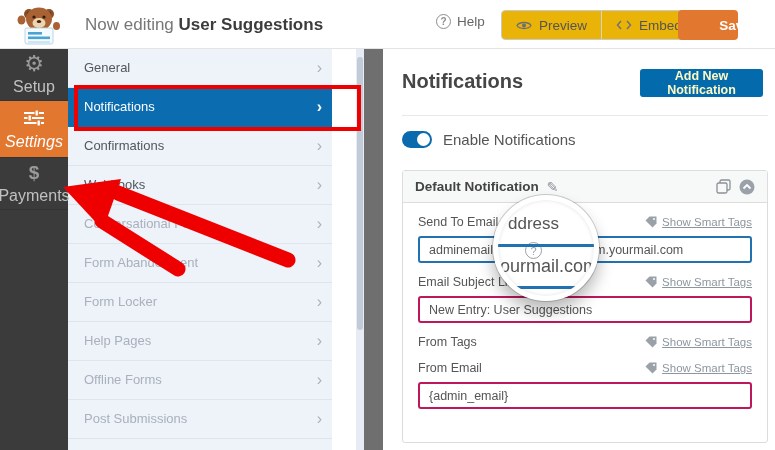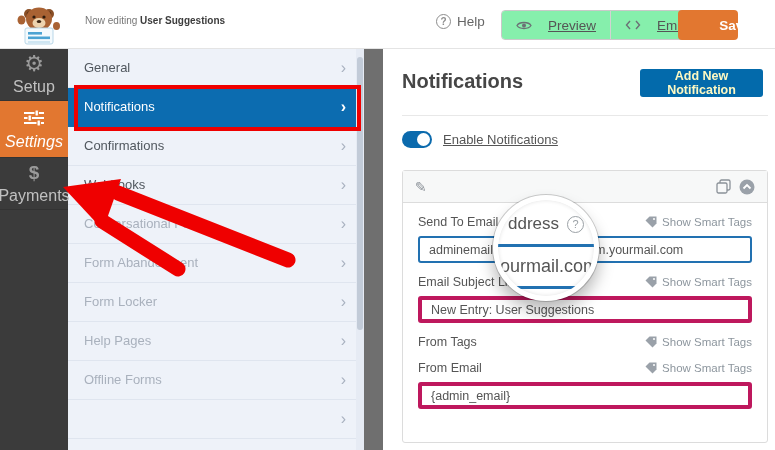--- a/index.html
+++ b/index.html
@@ -8,48 +8,48 @@
     font-family:"Liberation Sans", sans-serif;
     position:relative; overflow:hidden; background:#fff;
     -webkit-font-smoothing:antialiased;
   }
   
   .topbar {
     position:absolute; left:0; top:0; width:775px; height:49px;
     background:#fff; border-bottom:1px solid #e4e4e4; z-index:10;
   }
   .bear { position:absolute; left:16px; top:4px; width:44px; height:42px; }
-  .topbar-title { position:absolute; left:85px; top:15px; font-size:10px; color:#777; }
+  .topbar-title { position:absolute; left:85px; top:15px; font-size:17px; color:#777; }
   .topbar-title b { color:#3c3c3c; font-weight:bold; }
   .help-link { position:absolute; left:436px; top:14px; font-size:13.5px; color:#666;
     display:flex; align-items:center; gap:6px; cursor:pointer; }
   .qcircle { display:inline-flex; width:15px; height:15px; border:1.4px solid #8d8d8d;
     border-radius:50%; color:#8d8d8d; font-size:10px; font-weight:bold;
     align-items:center; justify-content:center; }
   .btn-group { position:absolute; left:501px; top:10px; height:30px; display:flex;
     border:1px solid #c9c9c9; border-radius:4px; overflow:hidden; background:#f7f7f7; }
-  .tb-btn { display:flex; align-items:center; gap:16px; padding:0 14px; font-size:13.5px;
-    color:#555; cursor:pointer; background:#86efac;text-decoration:underline; }
+  .tb-btn { display:flex; align-items:center; gap:7px; padding:0 14px; font-size:13.5px;
+    color:#555; cursor:pointer; background:#eab308; }
   .tb-btn + .tb-btn { border-left:1px solid #d2d2d2; }
   .save-btn { position:absolute; left:678px; top:10px; height:30px; width:60px;
     background:#e27730; border-radius:4px; color:#fff; font-size:13.5px; font-weight:bold;
     display:flex; align-items:center; justify-content:center; gap:6px; cursor:pointer;padding-left:48px; }
   
   .sidebar { position:absolute; left:0; top:49px; width:68px; height:401px;
     background:#3b3b3b; z-index:5; }
   .side-item { height:52px; display:flex; flex-direction:column; align-items:center;
     justify-content:center; gap:4px; border-bottom:1px solid #333; cursor:pointer; }
   .side-item .lbl { font-size:16px; color:#c0c0c0; }
   .side-item .ic { height:21px; display:flex; align-items:center; justify-content:center; color:#9a9a9a; }
   .side-item.active { background:#e27730; height:57px; }
   .side-item.active .lbl, .side-item.active .ic { color:#fff;font-style:italic; }
   .gear-glyph { font-family:"DejaVu Sans", sans-serif; font-size:22px; line-height:20px; }
   .dollar-glyph { font-size:19px; font-weight:bold; line-height:19px; }
   
-  .menu { position:absolute; left:68px; top:49px; width:288px; height:401px;
+  .menu { position:absolute; left:68px; top:49px; width:264px; height:401px;
     background:#eef2f9; z-index:4; }
   .menu-row { height:39px; line-height:38px; padding-left:16px; font-size:13px;
     color:#50575e; border-bottom:1px solid #dfe5ef; position:relative; cursor:pointer; }
   .menu-row .chev { position:absolute; right:10px; top:0; font-size:16px; color:#a9b2c0; }
   .menu-row.disabled { color:#a9b1bd; }
   .menu-row.active { background:#0c6cb0; color:#fff; border-bottom-color:#0c6cb0; }
   .menu-row.active .chev { color:#fff; font-weight:bold; }
   
   .scroll-track { position:absolute; left:356px; top:49px; width:8px; height:401px;
     background:#e6ebf4; z-index:6; }
@@ -62,50 +62,50 @@
     background:#fff; z-index:4; }
   .r-head { position:absolute; left:19px; top:21px; font-size:20px; font-weight:bold; color:#464646; }
   .add-btn { position:absolute; left:257px; top:20px; width:123px; height:28px;
     background:#036aab; color:#fef9c3; border:none; border-radius:3px;
     font-family:"Liberation Sans",sans-serif; font-size:12.5px; font-weight:bold; cursor:pointer; }
   .r-divider { position:absolute; left:19px; top:66px; width:366px; height:1px; background:#e8e8e8; }
   .toggle-row { position:absolute; left:19px; top:82px; display:flex; align-items:center; gap:11px; }
   .toggle { width:30px; height:17px; background:#0b6aad; border-radius:9px; position:relative; cursor:pointer; }
   .toggle .knob { position:absolute; right:2px; top:2px; width:13px; height:13px;
     background:#fff; border-radius:50%; }
-  .toggle-lbl { font-size:13px; color:#555;text-decoration:underline; }
+  .toggle-lbl { font-size:15px; color:#555; }
   
   .nbox { position:absolute; left:19px; top:121px; width:366px; height:273px;
     border:1px solid #dcdcdc; border-radius:3px; background:#fff; }
   .nbox-head { height:32px; background:#f7f8f8; border-bottom:1px solid #dcdcdc;
     display:flex; align-items:center; padding:0 12px; gap:8px; }
   .nbox-title { font-size:13.5px; font-weight:bold; color:#444; }
   .pencil { color:#8b9198; font-family:"DejaVu Sans",sans-serif; font-size:14px; cursor:pointer; }
   .nbox-head .spacer { flex:1; }
   .nbox-body { padding:12px 15px 0 15px; }
   .field { margin-bottom:12px; }
   .field-head { display:flex; align-items:center; margin-bottom:7px; }
   .field-lbl { font-size:12.5px; color:#555; display:flex; align-items:center; gap:7px; }
   .mini-q { display:inline-flex; width:13px; height:13px; border:1.2px solid #9aa0a5;
     border-radius:50%; color:#9aa0a5; font-size:9px; align-items:center; justify-content:center; }
   .smart-tags { margin-left:auto; font-size:11.5px; color:#8d969e; display:flex;
-    align-items:flex-start; gap:5px; cursor:pointer; }
-  .txt-input { width:100%; height:27px; border:4px solid #be185d; border-radius:3px;
+    align-items:flex-start; gap:5px; cursor:pointer;text-decoration:underline; }
+  .txt-input { width:100%; height:27px; border:2px solid #be185d; border-radius:3px;
     font-family:"Liberation Sans",sans-serif; font-size:12.5px; color:#555;
     padding:0 9px; background:#fff; }
   .txt-input.focused { border:2px solid #2271b1; }
   
   .red-box { position:absolute; left:74px; top:85px; width:287px; height:46px;
     border:4px solid #ef0000; z-index:45; pointer-events:none; }
   .arrow-svg { position:absolute; left:50px; top:165px; z-index:46; pointer-events:none; }
   .magnifier { position:absolute; left:493px; top:195px; width:106px; height:106px;
     border-radius:50%; background:#fff; border:5px solid #fff; overflow:hidden; z-index:50;
     box-shadow:0 0 0 1px rgba(0,0,0,0.18), 0 10px 16px rgba(0,0,0,0.28), inset 0 0 4px rgba(0,0,0,0.12); }
   .mag-label { position:absolute; left:10px; top:14px; font-size:17px; color:#555;
-    display:flex; align-items:center; gap:8px; }
+    display:flex; align-items:center; gap:8px;flex-direction:column; }
   .mag-q { display:inline-flex; width:17px; height:17px; border:1.6px solid #9aa0a5;
     border-radius:50%; color:#9aa0a5; font-size:11px; align-items:center; justify-content:center; }
   .mag-line-top { position:absolute; left:-4px; top:44px; width:120px; height:3px; background:#2271b1; }
   .mag-big { position:absolute; left:2px; top:56px; font-size:18px; color:#555; white-space:nowrap; }
   .mag-line-bot { position:absolute; left:-4px; top:86px; width:120px; height:3px; background:#2271b1; }
   .mag-bottom { position:absolute; left:6px; top:96px; font-size:17px; color:#555; }
   .icon-svg { display:block; }
 </style>
 </head>
 <body>
@@ -205,21 +205,21 @@
   <div class="menu-row disabled">
     <span>Form Locker</span><span class="chev">›</span>
   </div>
   <div class="menu-row disabled">
     <span>Help Pages</span><span class="chev">›</span>
   </div>
   <div class="menu-row disabled">
     <span>Offline Forms</span><span class="chev">›</span>
   </div>
   <div class="menu-row disabled">
-    <span class="chev">›</span>
+    <span>Post Submissions</span><span class="chev">›</span>
   </div>
   <div class="menu-row"></div>
 </div>
 
 <div class="scroll-track"></div>
 <div class="scroll-thumb"></div>
 <div class="dark-divider"></div>
 
 <div class="rpanel">
   <div class="r-head">Notifications</div>
@@ -228,20 +228,21 @@
 
   <div class="toggle-row">
     <div class="toggle">
       <div class="knob"></div>
     </div>
     <span class="toggle-lbl">Enable Notifications</span>
   </div>
 
   <div class="nbox">
     <div class="nbox-head">
+      <span class="nbox-title">Default Notification</span>
       <span class="pencil">✎</span>
       <span class="spacer"></span>
       <svg width="15" height="15" viewBox="0 0 15 15" style="cursor:pointer">
         <rect x="4" y="1" width="10" height="10" rx="1.5" fill="#f7f8f8" stroke="#8b9198" stroke-width="1.3"></rect>
         <rect x="1" y="4" width="10" height="10" rx="1.5" fill="#f7f8f8" stroke="#8b9198" stroke-width="1.3"></rect>
       </svg>
       <svg width="16" height="16" viewBox="0 0 16 16" style="cursor:pointer">
         <circle cx="8" cy="8" r="7.5" fill="#9aa1a9"></circle>
         <path d="M4.5 9.5 L8 6 L11.5 9.5" fill="none" stroke="#fff" stroke-width="1.8"></path>
       </svg>

